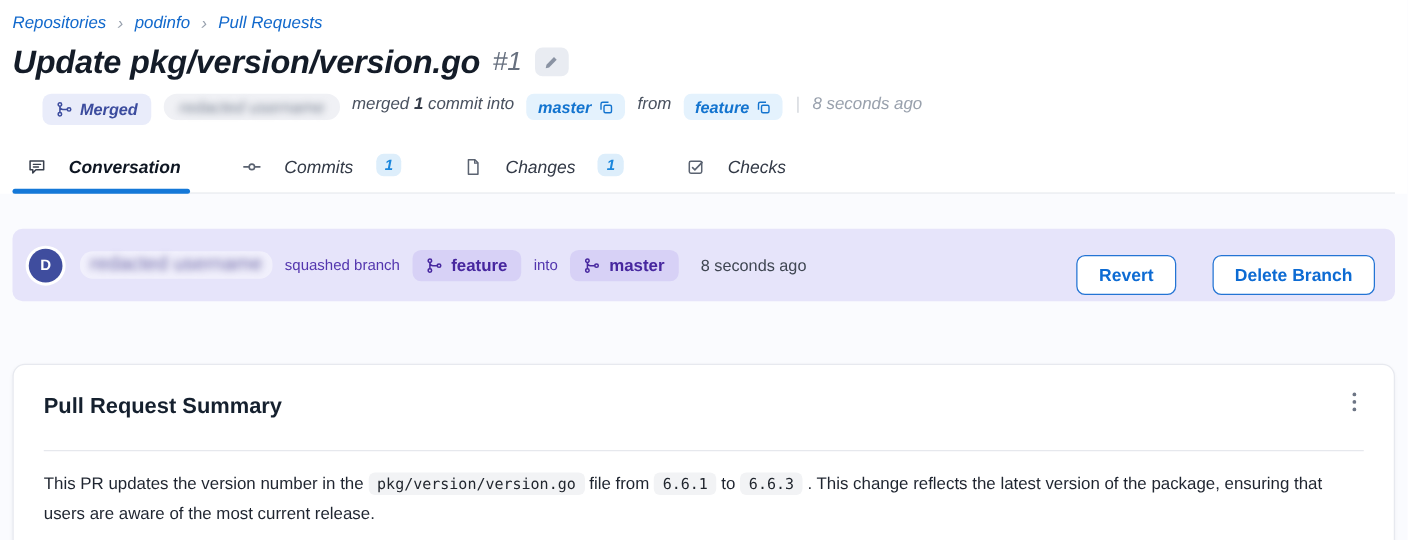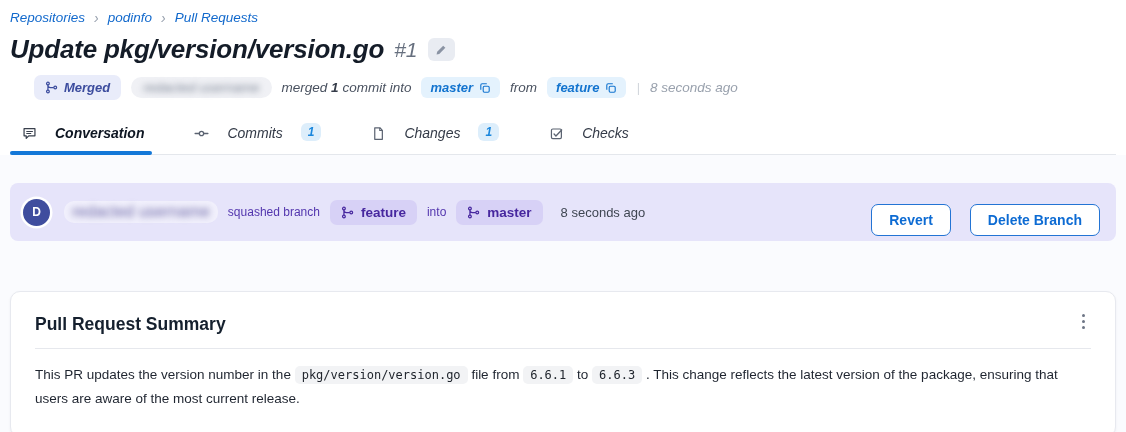--- a/index.html
+++ b/index.html
@@ -17,21 +17,21 @@
   .breadcrumb { display:flex; align-items:center; gap:9px; font-size:13.5px; margin:2px 0 9px; }
   .crumb { color:#1269cc; cursor:pointer; }
   .crumb-sep { color:#98a1ae; font-size:14px; line-height:1; }
 
   .title-row { display:flex; align-items:center; gap:10px; margin:0 0 10px; }
   .page-title { font-size:26px; font-weight:700; color:#141c28; margin:0; letter-spacing:-0.2px; }
   .pr-number { font-size:21px; color:#67707f; }
   .edit-btn { width:27px; height:23px; background:#e9ecf2; border:none; border-radius:6px;
     display:flex; align-items:center; justify-content:center; cursor:pointer; color:#8a93a3; }
 
-  .status-row { display:flex; align-items:center; gap:10px; margin:0 0 16px; font-size:13.5px; color:#4a5260;padding-left:24px; }
+  .status-row { display:flex; align-items:flex-start; gap:10px; margin:0 0 16px; font-size:13.5px; color:#4a5260;padding-left:24px; }
   .merged-badge { display:inline-flex; align-items:center; gap:6px; background:#e9ecfa; color:#3c4c9e;
     font-weight:700; font-size:13px; padding:5px 11px; border-radius:7px; }
   .redacted-pill { background:#f0f1f5; border-radius:12px; padding:3px 12px; }
   .redacted { filter:blur(3px); color:#7b8494; user-select:none; }
   .bold { font-weight:700; color:#353c49; }
   .branch-chip { display:inline-flex; align-items:center; gap:6px; background:#e4f2fd; color:#1374cf;
     font-weight:700; font-size:13px; padding:3px 9px; border-radius:6px; cursor:pointer; }
   .sep-bar { color:#d3d7dd; }
   .muted-time { color:#99a1ad; }
 
@@ -54,30 +54,30 @@
     height:58px; padding:0 16px 0 13px; gap:10px; }
   .avatar { width:27px; height:27px; border-radius:50%; background:#3f4d9e; color:#fff;
     font-size:12px; font-weight:700; display:flex; align-items:center; justify-content:center;
     box-shadow:0 0 0 2.5px #ffffff; margin-right:4px; cursor:pointer; flex:none; }
   .banner-redacted-wrap { background:rgba(255,255,255,0.45); border-radius:10px; padding:2px 8px; }
   .banner-redacted { filter:blur(3px); color:#6f6aa8; user-select:none; }
   .banner-text { color:#5336ae; font-size:12px; }
   .banner-chip { background:#d7d1f6; color:#47279f; font-weight:700; font-size:13.5px;
     padding:5px 11px; border-radius:7px; display:inline-flex; gap:7px; align-items:center; cursor:pointer; }
   .banner-time { color:#3f4652; font-size:13px; margin-left:8px; }
-  .banner-actions { margin-left:auto; display:flex; gap:19px;margin-top:16px; }
+  .banner-actions { margin-left:auto; display:flex; gap:29px;margin-top:16px; }
   .btn-outline { background:#fff; border:1.6px solid #2374d4; color:#0d6bd3; font-weight:700;
     font-size:14px; padding:7px 17px; border-radius:7px; cursor:pointer;
     font-family:"Liberation Sans", sans-serif; }
 
   
   .card { background:#fff; border:1px solid #e7e9ef; border-radius:10px; margin-top:50px;
     padding:16px 24px 26px; box-shadow:0 1px 3px rgba(20,30,55,0.05); }
   .card-head { display:flex; justify-content:space-between; align-items:flex-start; }
-  .card-title { font-size:17.5px; font-weight:700; color:#15202e; margin:6px 0 13px; }
+  .card-title { font-size:17.5px; font-weight:700; color:#15202e; margin:6px 0 25px; }
   .kebab-btn { background:none; border:none; cursor:pointer; padding:4px 6px; margin-top:2px;
     display:flex; flex-direction:column; align-items:center; gap:2.6px; }
   .kebab-btn i { width:3.2px; height:3.2px; background:#6d7585; border-radius:50%; }
   .card-divider { border:none; border-top:1px solid #e6e8ed; margin:0; }
   .card-body { font-size:13.5px; color:#1f2530; line-height:1.75; margin:14px 0 0; }
   .code-chip { font-family:"DejaVu Sans Mono", monospace; font-size:12px; background:#f2f3f5;
     padding:2px 7px; border-radius:5px; color:#21262e; white-space:nowrap; }
 </style>
 </head>
 <body>

